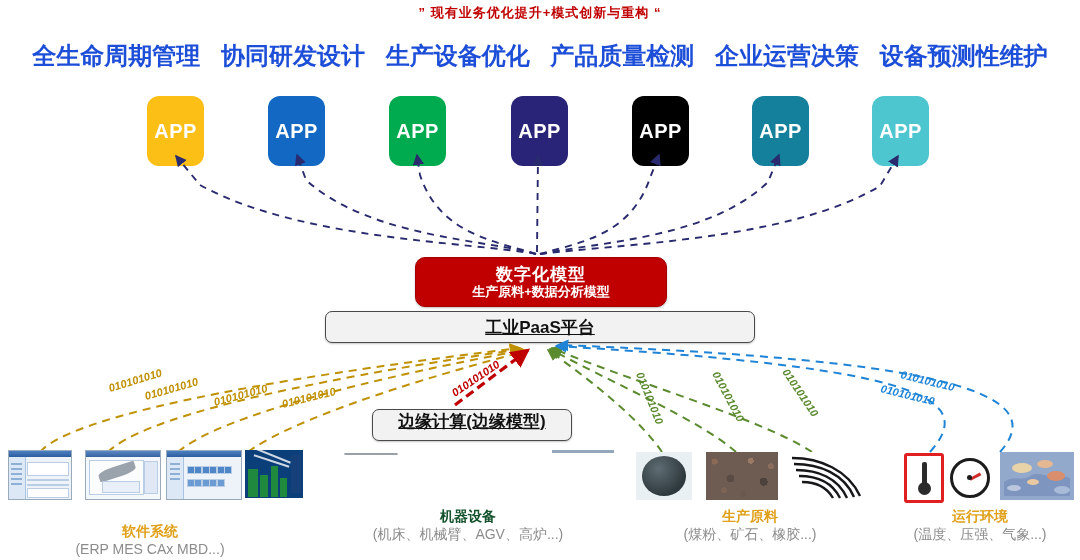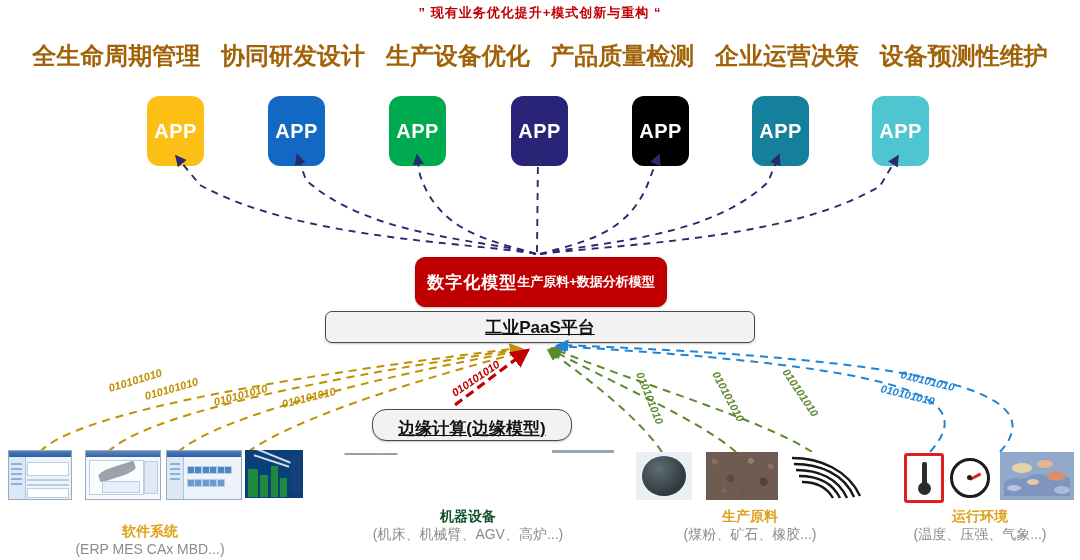--- a/index.html
+++ b/index.html
@@ -12,54 +12,54 @@
   .abs{position:absolute;}
 
   
   #title{
     top:4px;left:0;width:1080px;text-align:center;
     font-size:13px;font-weight:bold;color:#c00000;letter-spacing:1px;
     white-space:nowrap;
   }
   #subtitle-row{
     top:40px;left:0;width:1080px;text-align:center;
-    font-size:24px;font-weight:bold;color:#a16207;white-space:nowrap;
+    font-size:24px;font-weight:bold;color:#1d4ed8;white-space:nowrap;
   }
   #subtitle-row .seg{display:inline-block;margin:0 7px;}
 
   
   .app-box{
     width:57px;height:70px;border-radius:12px;
     display:flex;align-items:center;justify-content:center;
     color:#ffffff;font-size:20px;font-weight:bold;letter-spacing:0.5px;
     font-family:"Liberation Sans","DejaVu Sans",sans-serif;
   }
 
   
   #model-box{
     left:415px;top:257px;width:250px;height:48px;
     background:#c00000;border-radius:10px;border:1px solid #a60000;
-    display:flex;flex-direction:row;align-items:center;justify-content:center;
+    display:flex;flex-direction:column;align-items:center;justify-content:center;
     color:#ffffff;box-shadow:0 1px 2px rgba(0,0,0,.25);
   }
   #model-box .l1{font-size:17px;font-weight:bold;letter-spacing:1px;line-height:19px;}
   #model-box .l2{font-size:13px;font-weight:bold;line-height:16px;}
 
   #paas-box{
     left:325px;top:311px;width:428px;height:30px;
     background:#f2f2f2;border:1.5px solid #4a4a4a;border-radius:7px;
     display:flex;align-items:center;justify-content:center;
     box-shadow:0 1px 2px rgba(0,0,0,.22);
   }
   #paas-box .t{font-size:17px;font-weight:bold;color:#111;text-decoration:underline;}
 
   #edge-box{
     left:372px;top:409px;width:198px;height:30px;
-    background:#f2f2f2;border:1.5px solid #4a4a4a;border-radius:14px;
-    display:flex;align-items:flex-end;justify-content:center;
+    background:#f2f2f2;border:1.5px solid #4a4a4a;border-radius:7px;
+    display:flex;align-items:flex-start;justify-content:center;
     box-shadow:0 1px 2px rgba(0,0,0,.22);
   }
   #edge-box .t{font-size:17px;font-weight:bold;color:#111;text-decoration:underline;}
 
   
   svg.layer{position:absolute;left:0;top:0;width:1080px;height:560px;pointer-events:none;}
 
   
   .thumb{position:absolute;overflow:hidden;background:#fff;}
   .thumb.bordered{border:1px solid #9ab;}

